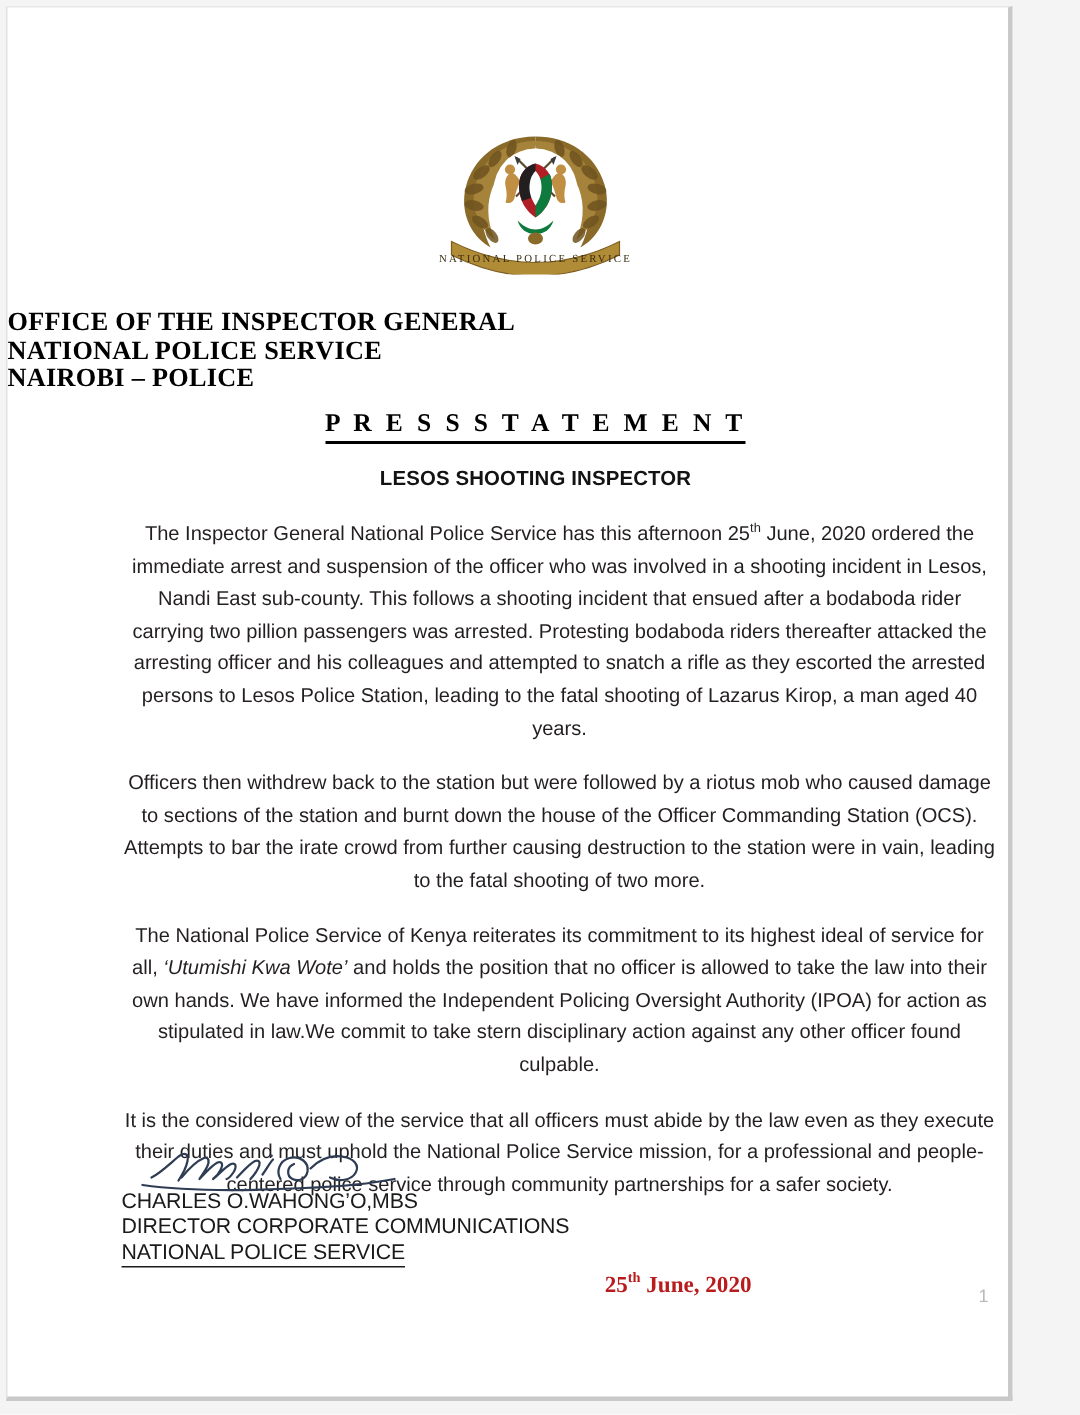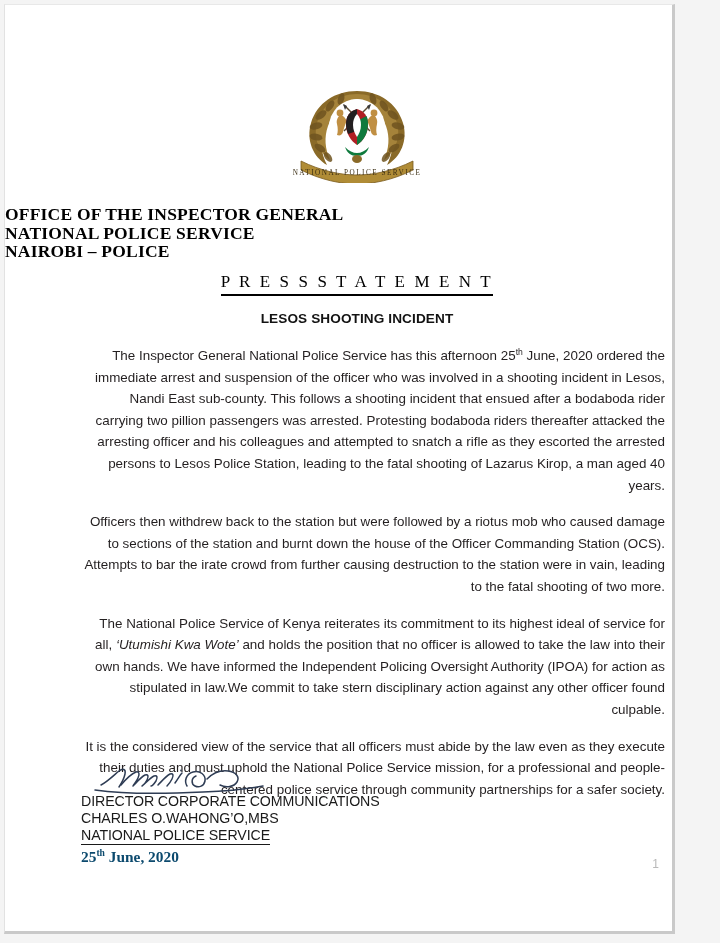--- a/index.html
+++ b/index.html
@@ -68,21 +68,21 @@
 
   .press-statement {
     position: absolute;
     left: 0;
     top: 267px;
     width: 704px;
     text-align: center;
   }
   .press-statement span {
     font-family: "Liberation Serif", serif;
-    font-weight: normal;
+    font-weight: bold;
     font-size: 17px;
     letter-spacing: 2.6px;
     color: #000000;
     border-bottom: 2.6px solid #000000;
     padding-bottom: 2px;
     display: inline-block;
   }
 
   .subtitle {
     position: absolute;
@@ -103,21 +103,21 @@
     left: 76px;
     top: 340px;
     width: 584px;
   }
   .para {
     font-family: "Liberation Sans", sans-serif;
     font-size: 13.4px;
     line-height: 21.6px;
     color: #231f20;
     margin: 0 0 15px 0;
-    text-align: right;
+    text-align: center;
   }
   .para:last-child { margin-bottom: 0; }
   .para sup {
     font-size: 8.6px;
     vertical-align: super;
     line-height: 0;
   }
   .para em {
   }
 
@@ -148,22 +148,23 @@
   .sig-line.underlined {
     display: inline-block;
     border-bottom: 1.4px solid #1a1a1a;
     padding-bottom: 0px;
   }
   .sig-date {
     font-family: "Liberation Serif", serif;
     font-weight: bold;
     font-size: 15.4px;
     line-height: 19px;
-    color: #0c4a6e;
+    color: #b91c1c;
     margin-top: 2px;
+    text-align: right;
   }
   .sig-date sup {
     font-size: 9.6px;
     vertical-align: super;
     line-height: 0;
   }
 
   
   .page-number {
     position: absolute;
@@ -246,21 +247,21 @@
     <div class="header-block">
       <div class="hdr-line">OFFICE OF THE INSPECTOR GENERAL</div>
       <div class="hdr-line">NATIONAL POLICE SERVICE</div>
       <div class="hdr-line">NAIROBI – POLICE</div>
     </div>
 
     <div class="press-statement">
       <span>P R E S S   S T A T E M E N T</span>
     </div>
 
-    <div class="subtitle">LESOS SHOOTING INCIDENT</div>
+    <div class="subtitle">LESOS SHOOTING INSPECTOR</div>
 
     <div class="body-block">
 
       <p class="para"><span>The Inspector General National Police Service has this afternoon 25</span><sup>th</sup><span> June, 2020 ordered the immediate arrest and suspension of the officer who was involved in a shooting incident in Lesos, Nandi East sub-county. This follows a shooting incident that ensued after a bodaboda rider carrying two pillion passengers was arrested. Protesting bodaboda riders thereafter attacked the arresting officer and his colleagues and attempted to snatch a rifle as they escorted the arrested persons to Lesos Police Station, leading to the fatal shooting of Lazarus Kirop, a man aged 40 years.</span></p>
 
       <p class="para">Officers then withdrew back to the station but were followed by a riotus mob who caused damage to sections of the station and burnt down the house of the Officer Commanding Station (OCS). Attempts to bar the irate crowd from further causing destruction to the station were in vain, leading to the fatal shooting of two more.</p>
 
       <p class="para"><span>The National Police Service of Kenya reiterates its commitment to its highest ideal of service for all, </span><em>‘Utumishi Kwa Wote’</em><span> and holds the position that no officer is allowed to take the law into their own hands. We have informed the Independent Policing Oversight Authority (IPOA) for action as stipulated in law.We commit to take stern disciplinary action against any other officer found culpable.</span></p>
 
       <p class="para">It is the considered view of the service that all officers must abide by the law even as they execute their duties and must uphold the National Police Service mission, for a professional and people-centered police service through community partnerships for a safer society.</p>
@@ -274,22 +275,22 @@
           <path d="M38 20 C43 14 48 9 53 7 C56 6 57 9 55 13 C53 17 51 19 50 21 C54 17 58 12 62 10 C65 9 66 11 64 15 C62 19 60 20 59 21 C63 18 67 13 71 11 C74 10 75 12 73 16 C71 19 69 21 68 21"></path>
           <path d="M75 20 C79 16 83 11 87 9 C90 8 91 10 89 14 C87 18 85 20 84 21"></path>
           <path d="M92 18 C95 14 97 10 99 8"></path>
           <circle cx="98" cy="5.5" r="0.9" fill="#2e3c54" stroke="none"></circle>
           <path d="M104 21 C101 16 103 9 110 7 C117 5 123 10 122 16 C121 21 116 23 112 21 C108 19 108 13 113 11"></path>
           <path d="M124 14 C130 8 137 5 145 6 C153 7 157 12 154 17 C151 22 143 23 137 20"></path>
           <path d="M12 25 C40 29 80 29 120 27 C145 26 165 24 180 21"></path>
         </g>
       </svg>
       <div class="sig-lines">
+        <div class="sig-line">CHARLES O.WAHONG’O,MBS</div>
         <div class="sig-line">DIRECTOR CORPORATE COMMUNICATIONS</div>
-        <div class="sig-line">CHARLES O.WAHONG’O,MBS</div>
         <div><span class="sig-line underlined">NATIONAL POLICE SERVICE</span></div>
         <div class="sig-date"><span>25</span><sup>th</sup><span> June, 2020</span></div>
       </div>
     </div>
 
     <div class="page-number">1</div>
 
   </div>
 </div>
 

